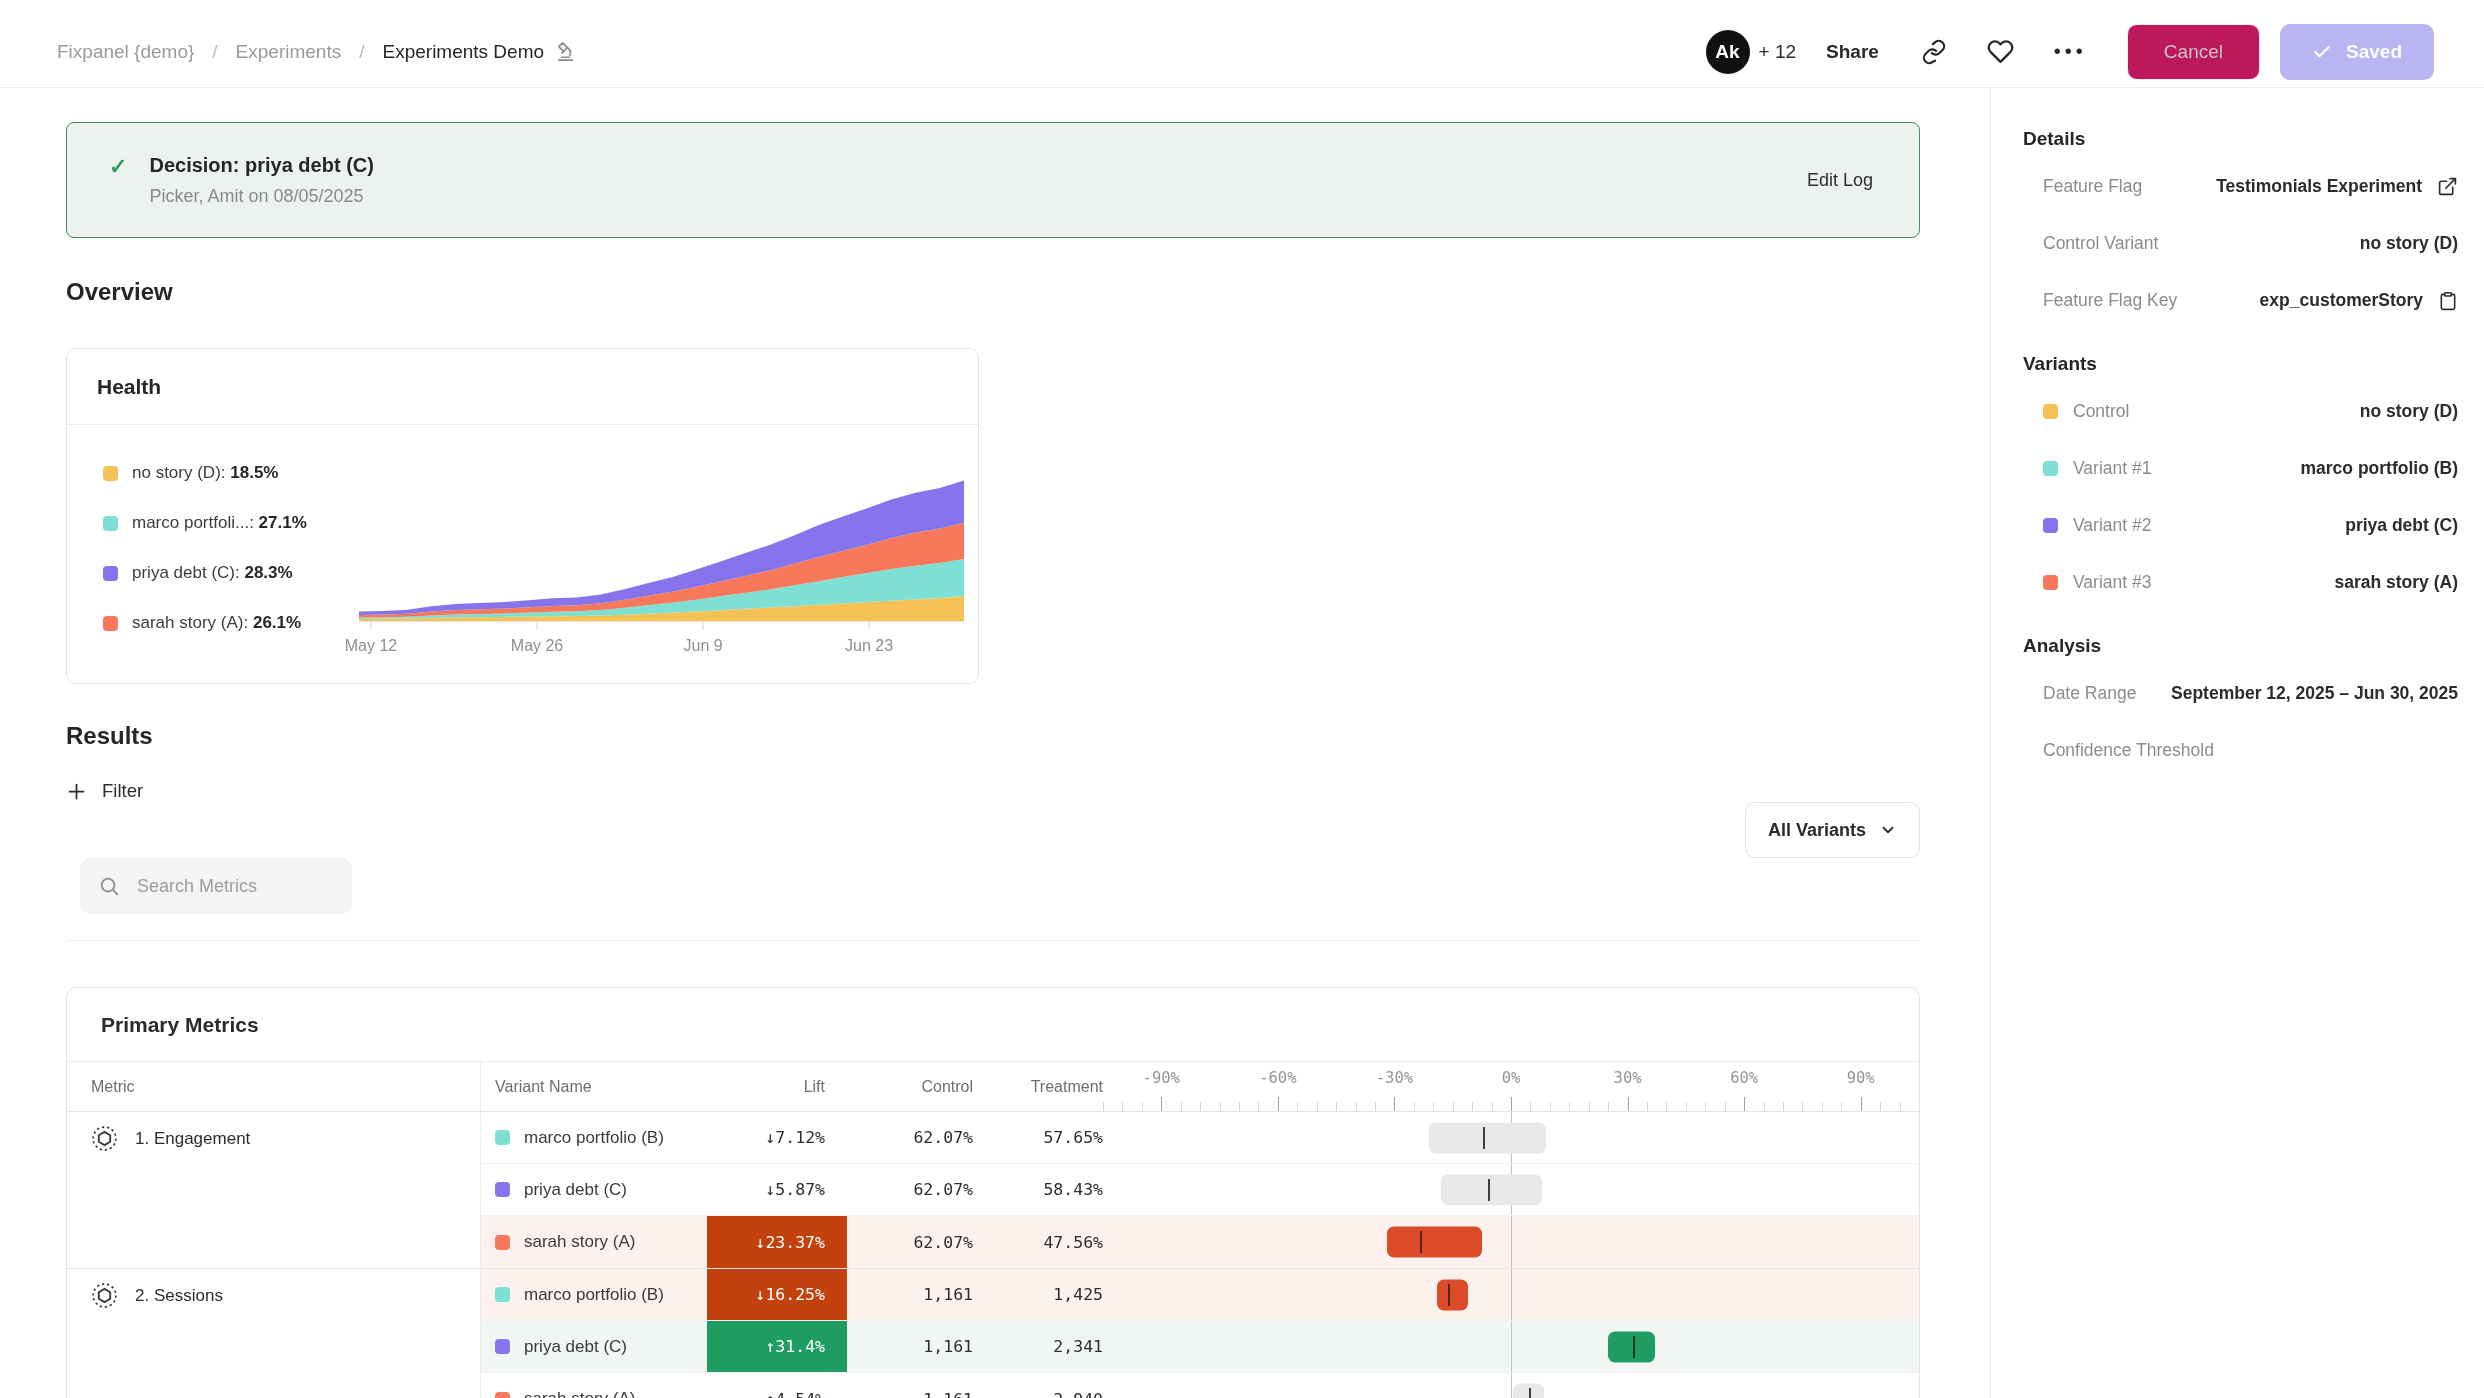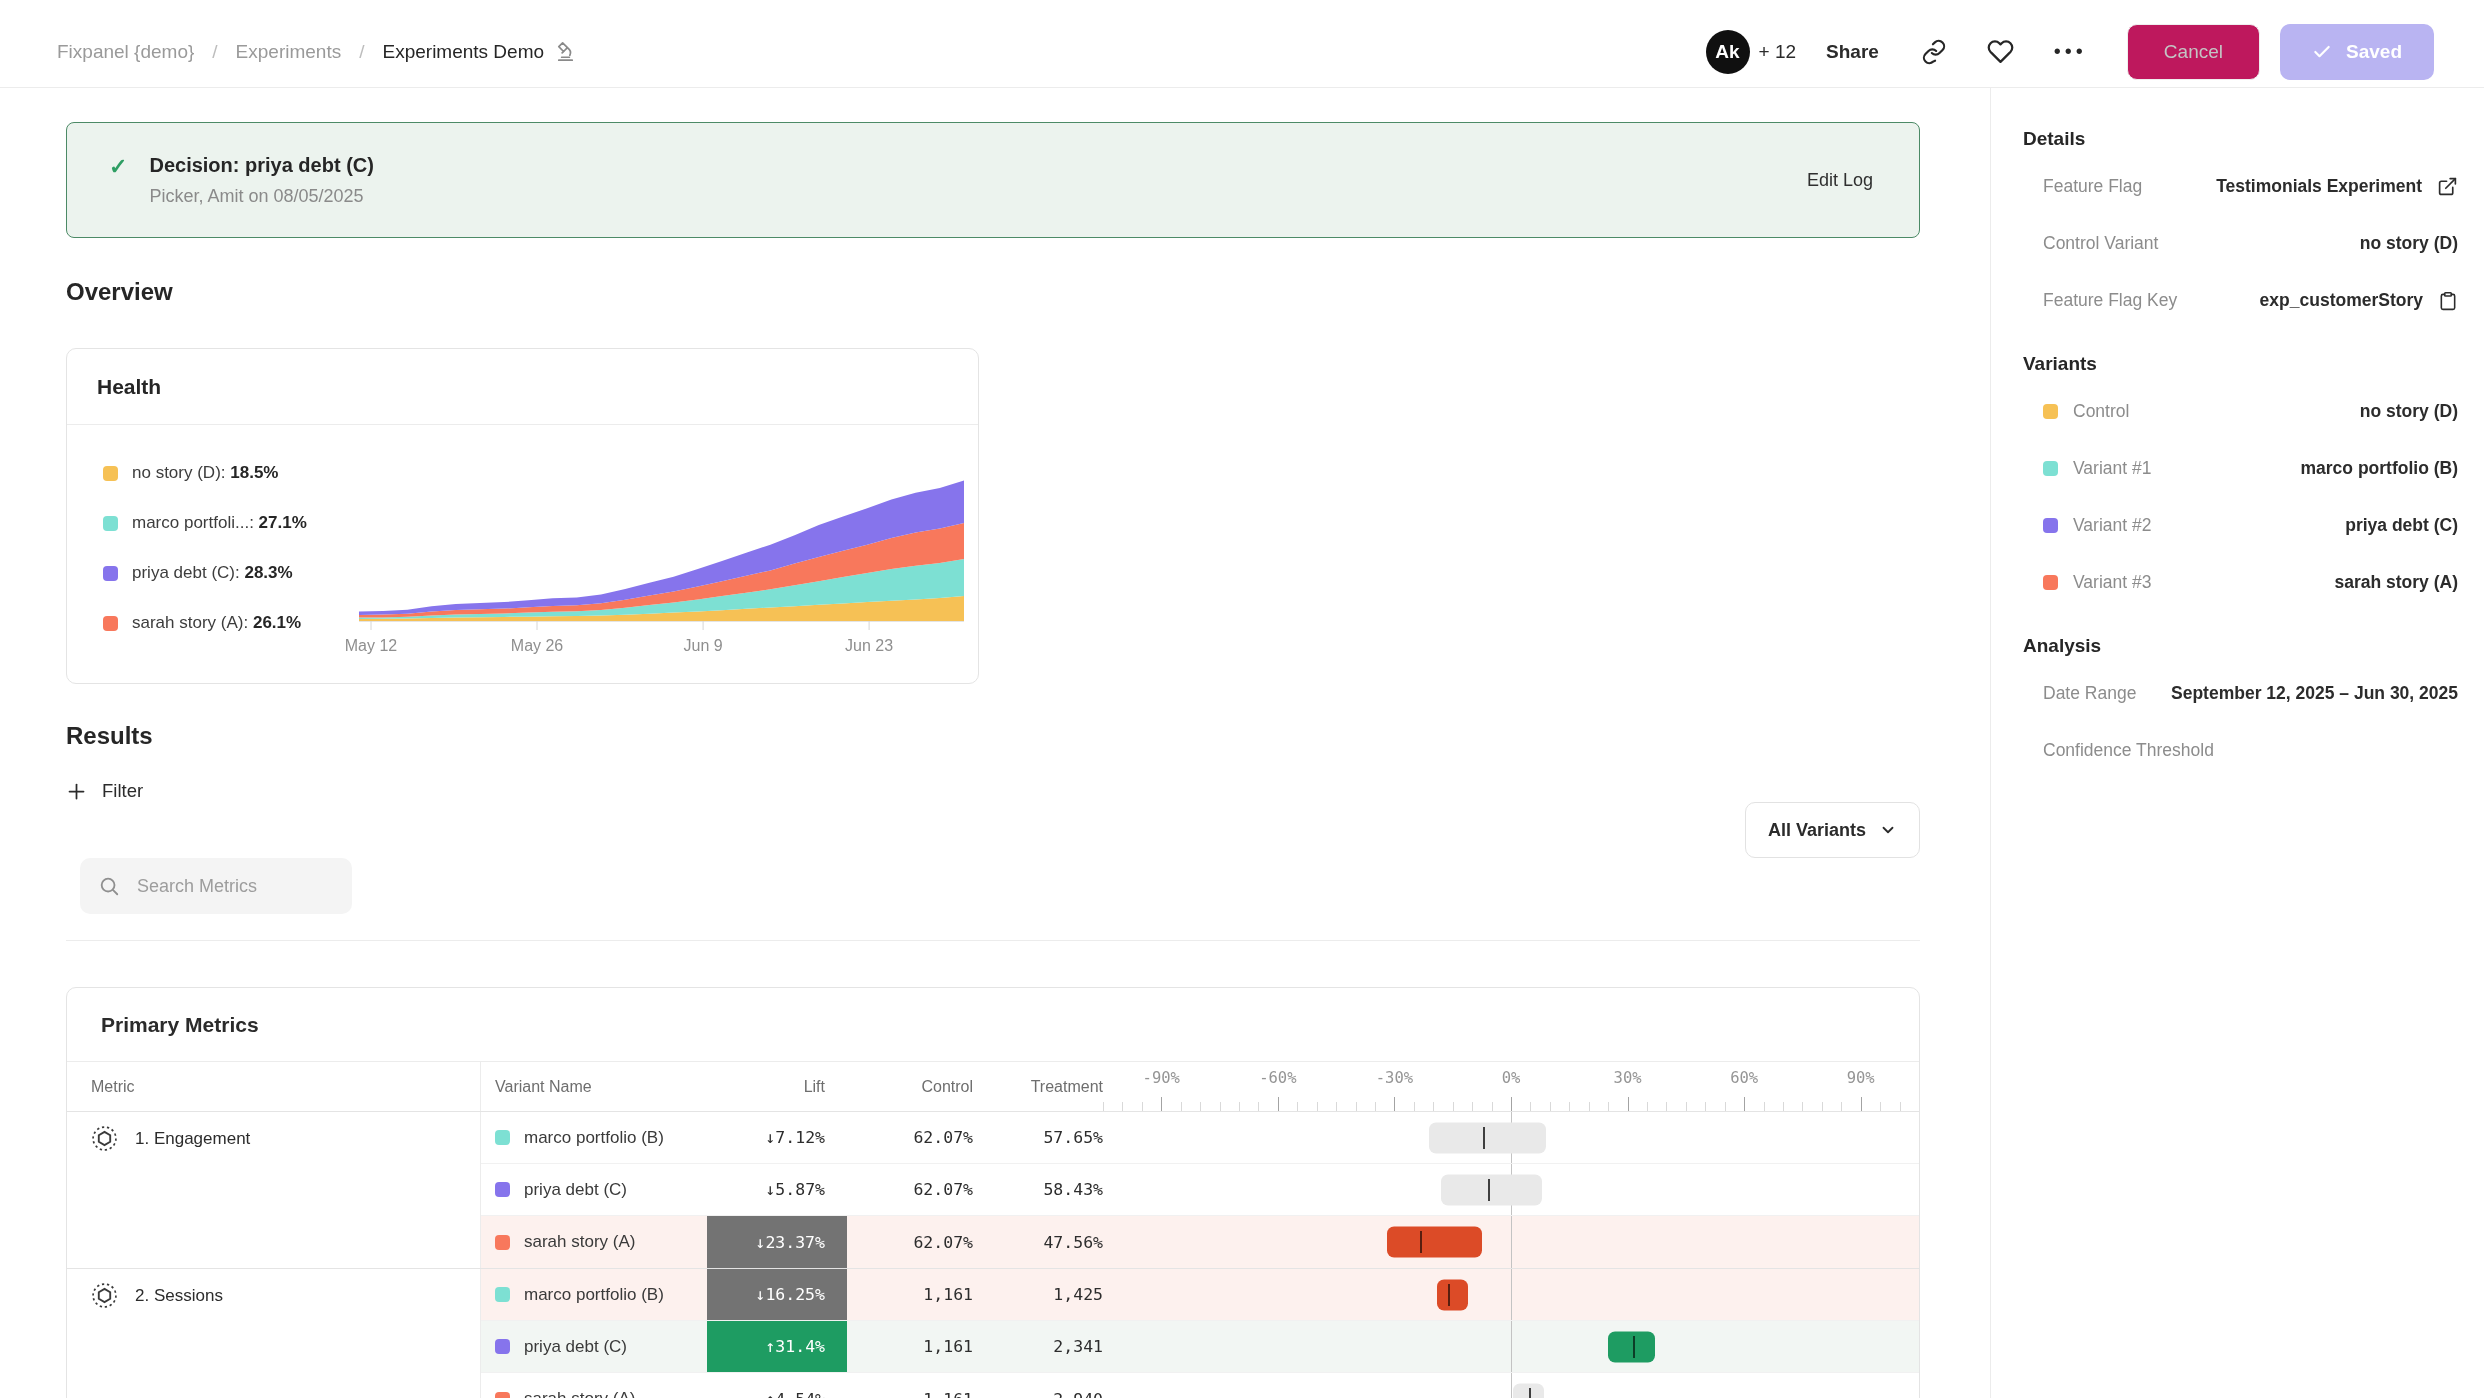--- a/index.html
+++ b/index.html
@@ -101,21 +101,21 @@
   .metric-cell .mlabel{ font-size:17px; font-weight:500; color:#2c2c2c; line-height:27px; }
   .vrows{ flex:1; display:flex; flex-direction:column; }
   .vrow{ display:flex; height:52px; align-items:center; }
   .vrow:not(:last-child){ border-bottom:1px solid #f1f1f1; }
   .vrow.tint-negative{ background:#fdf1ee; }
   .vrow.tint-positive{ background:#f2f6f3; }
   .v-name{ width:226px; padding-left:14px; display:flex; align-items:center; gap:14px;
     font-size:17px; color:#3a3a3a; }
   .v-lift{ width:140px; height:100%; display:flex; align-items:center; justify-content:flex-end;
     padding-right:22px; font-family:"DejaVu Sans Mono",monospace; font-size:16.5px; color:#2d2d2d; }
-  .v-lift.negative{ background:#737373; color:#fff; }
+  .v-lift.negative{ background:#c2410c; color:#fff; }
   .v-lift.positive{ background:#1e9c62; color:#fff; }
   .v-num{ width:126px; text-align:right; font-family:"DejaVu Sans Mono",monospace; font-size:16.5px; color:#2d2d2d; }
   .v-num.t{ width:130px; }
   .v-chart{ flex:1; position:relative; height:100%; }
   .zero-line{ position:absolute; left:50%; top:0; bottom:0; width:1px; background:#c3c3c3; }
   .ci-bar{ position:absolute; top:50%; transform:translateY(-50%); height:31px; border-radius:7px; }
   .ci-bar.gray{ background:#e9e9e9; }
   .ci-bar.negative{ background:#dc4b27; }
   .ci-bar.positive{ background:#1e9c62; }
   .ci-mean{ position:absolute; top:50%; transform:translateY(-50%); width:2px; height:22px; }

